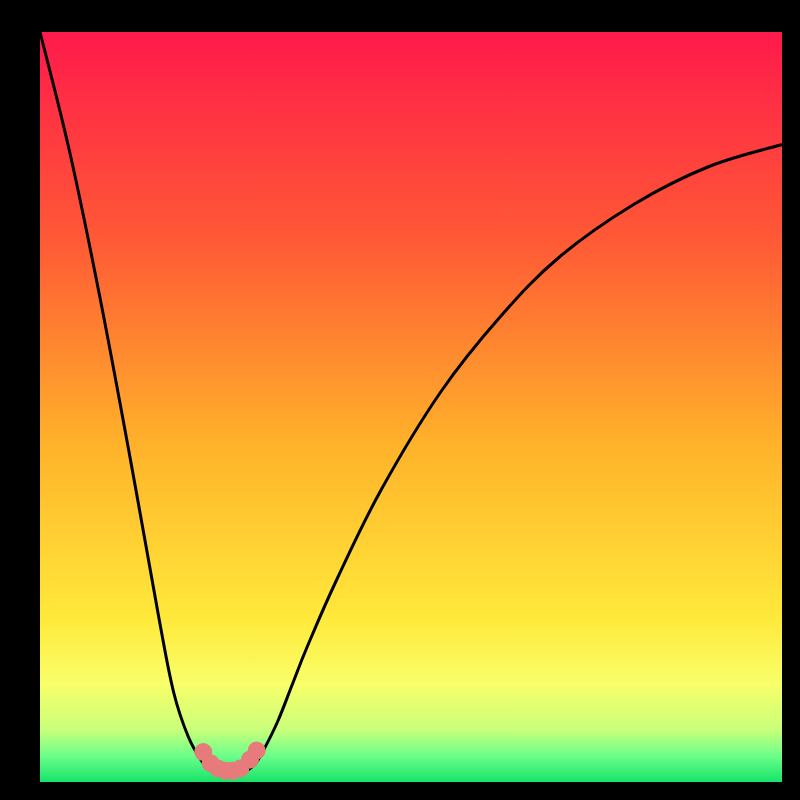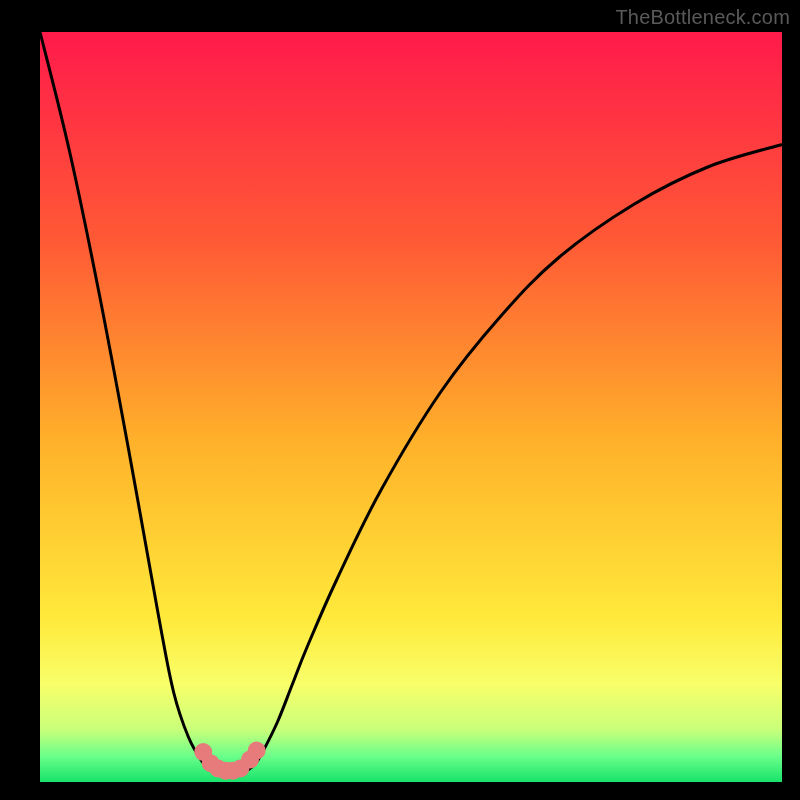--- a/index.html
+++ b/index.html
@@ -30,21 +30,20 @@
   svg {
     position: absolute;
     left: 0;
     top: 0;
   }
 </style>
 </head>
 <body>
 
 <div class="stage">
-  <div class="watermark">TheBottleneck.com</div>
 
   <svg id="chart-svg" width="800" height="800" viewBox="0 0 800 800">
     <defs>
       <linearGradient id="bg-grad" x1="0" y1="0" x2="0" y2="1">
           <stop offset="0%" stop-color="#ff1a4b"></stop>
           <stop offset="28.000000000000004%" stop-color="#ff5a35"></stop>
           <stop offset="55.00000000000001%" stop-color="#ffb22a"></stop>
           <stop offset="78%" stop-color="#ffe93a"></stop>
           <stop offset="87%" stop-color="#f8ff6a"></stop>
           <stop offset="93%" stop-color="#c9ff7a"></stop>

